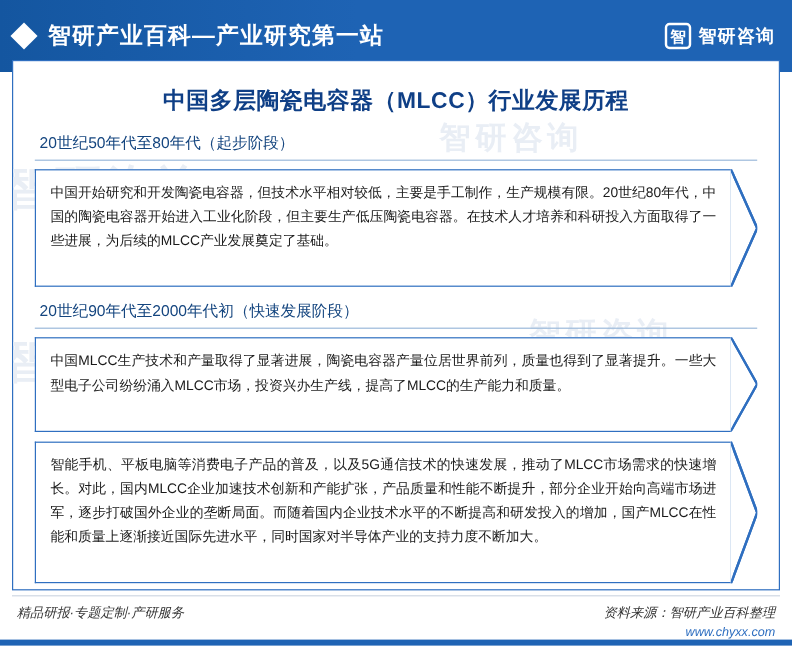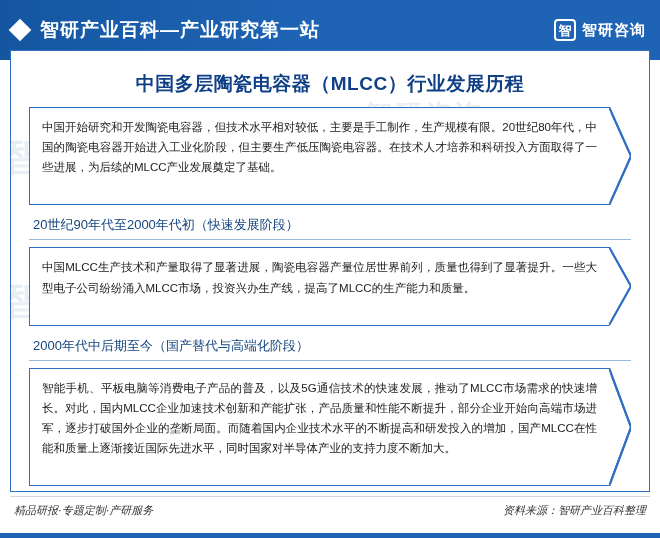--- a/index.html
+++ b/index.html
@@ -177,20 +177,21 @@
   <div class="wm" style="left:-10px; top:78px;">智研咨询</div>
   <div class="wm small" style="left:355px; top:46px;">智研咨询</div>
   <div class="wm" style="left:-10px; top:222px;">智研咨询</div>
   <div class="wm small" style="left:430px; top:210px;">智研咨询</div>
 
   <div class="page-title">中国多层陶瓷电容器（MLCC）行业发展历程</div>
 
   <div class="stages">
 
     <div class="stage">
+      <div class="stage-label">20世纪50年代至80年代（起步阶段）</div>
       <div class="arrow-box">
         <span>中国开始研究和开发陶瓷电容器，但技术水平相对较低，主要是手工制作，生产规模有限。20世纪80年代，中国的陶瓷电容器开始进入工业化阶段，但主要生产低压陶瓷电容器。在技术人才培养和科研投入方面取得了一些进展，为后续的MLCC产业发展奠定了基础。</span>
         <span class="tip">
           <svg viewBox="0 0 22 100" preserveAspectRatio="none">
             <polygon points="0,0 22,50 0,100" fill="#ffffff" stroke="#2f6fc0" stroke-width="2"></polygon>
             <line x1="0" y1="0" x2="0" y2="100" stroke="#ffffff" stroke-width="3"></line>
             <polyline points="0,0 22,50 0,100" fill="none" stroke="#2f6fc0" stroke-width="2"></polyline>
           </svg>
         </span>
       </div>
@@ -204,21 +205,20 @@
           <svg viewBox="0 0 22 100" preserveAspectRatio="none">
             <polygon points="0,0 22,50 0,100" fill="#ffffff" stroke="#2f6fc0" stroke-width="2"></polygon>
             <line x1="0" y1="0" x2="0" y2="100" stroke="#ffffff" stroke-width="3"></line>
             <polyline points="0,0 22,50 0,100" fill="none" stroke="#2f6fc0" stroke-width="2"></polyline>
           </svg>
         </span>
       </div>
     </div>
 
     <div class="stage">
-      <div class="stage-label">2000年代中后期至今（国产替代与高端化阶段）</div>
       <div class="arrow-box">
         <span>智能手机、平板电脑等消费电子产品的普及，以及5G通信技术的快速发展，推动了MLCC市场需求的快速增长。对此，国内MLCC企业加速技术创新和产能扩张，产品质量和性能不断提升，部分企业开始向高端市场进军，逐步打破国外企业的垄断局面。而随着国内企业技术水平的不断提高和研发投入的增加，国产MLCC在性能和质量上逐渐接近国际先进水平，同时国家对半导体产业的支持力度不断加大。</span>
         <span class="tip">
           <svg viewBox="0 0 22 100" preserveAspectRatio="none">
             <polygon points="0,0 22,50 0,100" fill="#ffffff" stroke="#2f6fc0" stroke-width="2"></polygon>
             <line x1="0" y1="0" x2="0" y2="100" stroke="#ffffff" stroke-width="3"></line>
             <polyline points="0,0 22,50 0,100" fill="none" stroke="#2f6fc0" stroke-width="2"></polyline>
           </svg>
         </span>
       </div>
@@ -226,17 +226,18 @@
 
   </div>
 </div>
 
 <div class="footer">
   <div class="footer-rule"></div>
   <div class="footer-row">
     <div class="footer-left">精品研报·专题定制·产研服务</div>
     <div class="footer-right">
       <div class="footer-source">资料来源：智研产业百科整理</div>
+      <div class="footer-url">www.chyxx.com</div>
     </div>
   </div>
 </div>
 
 <div class="bottom-bar"></div>
 
 </body></html>

